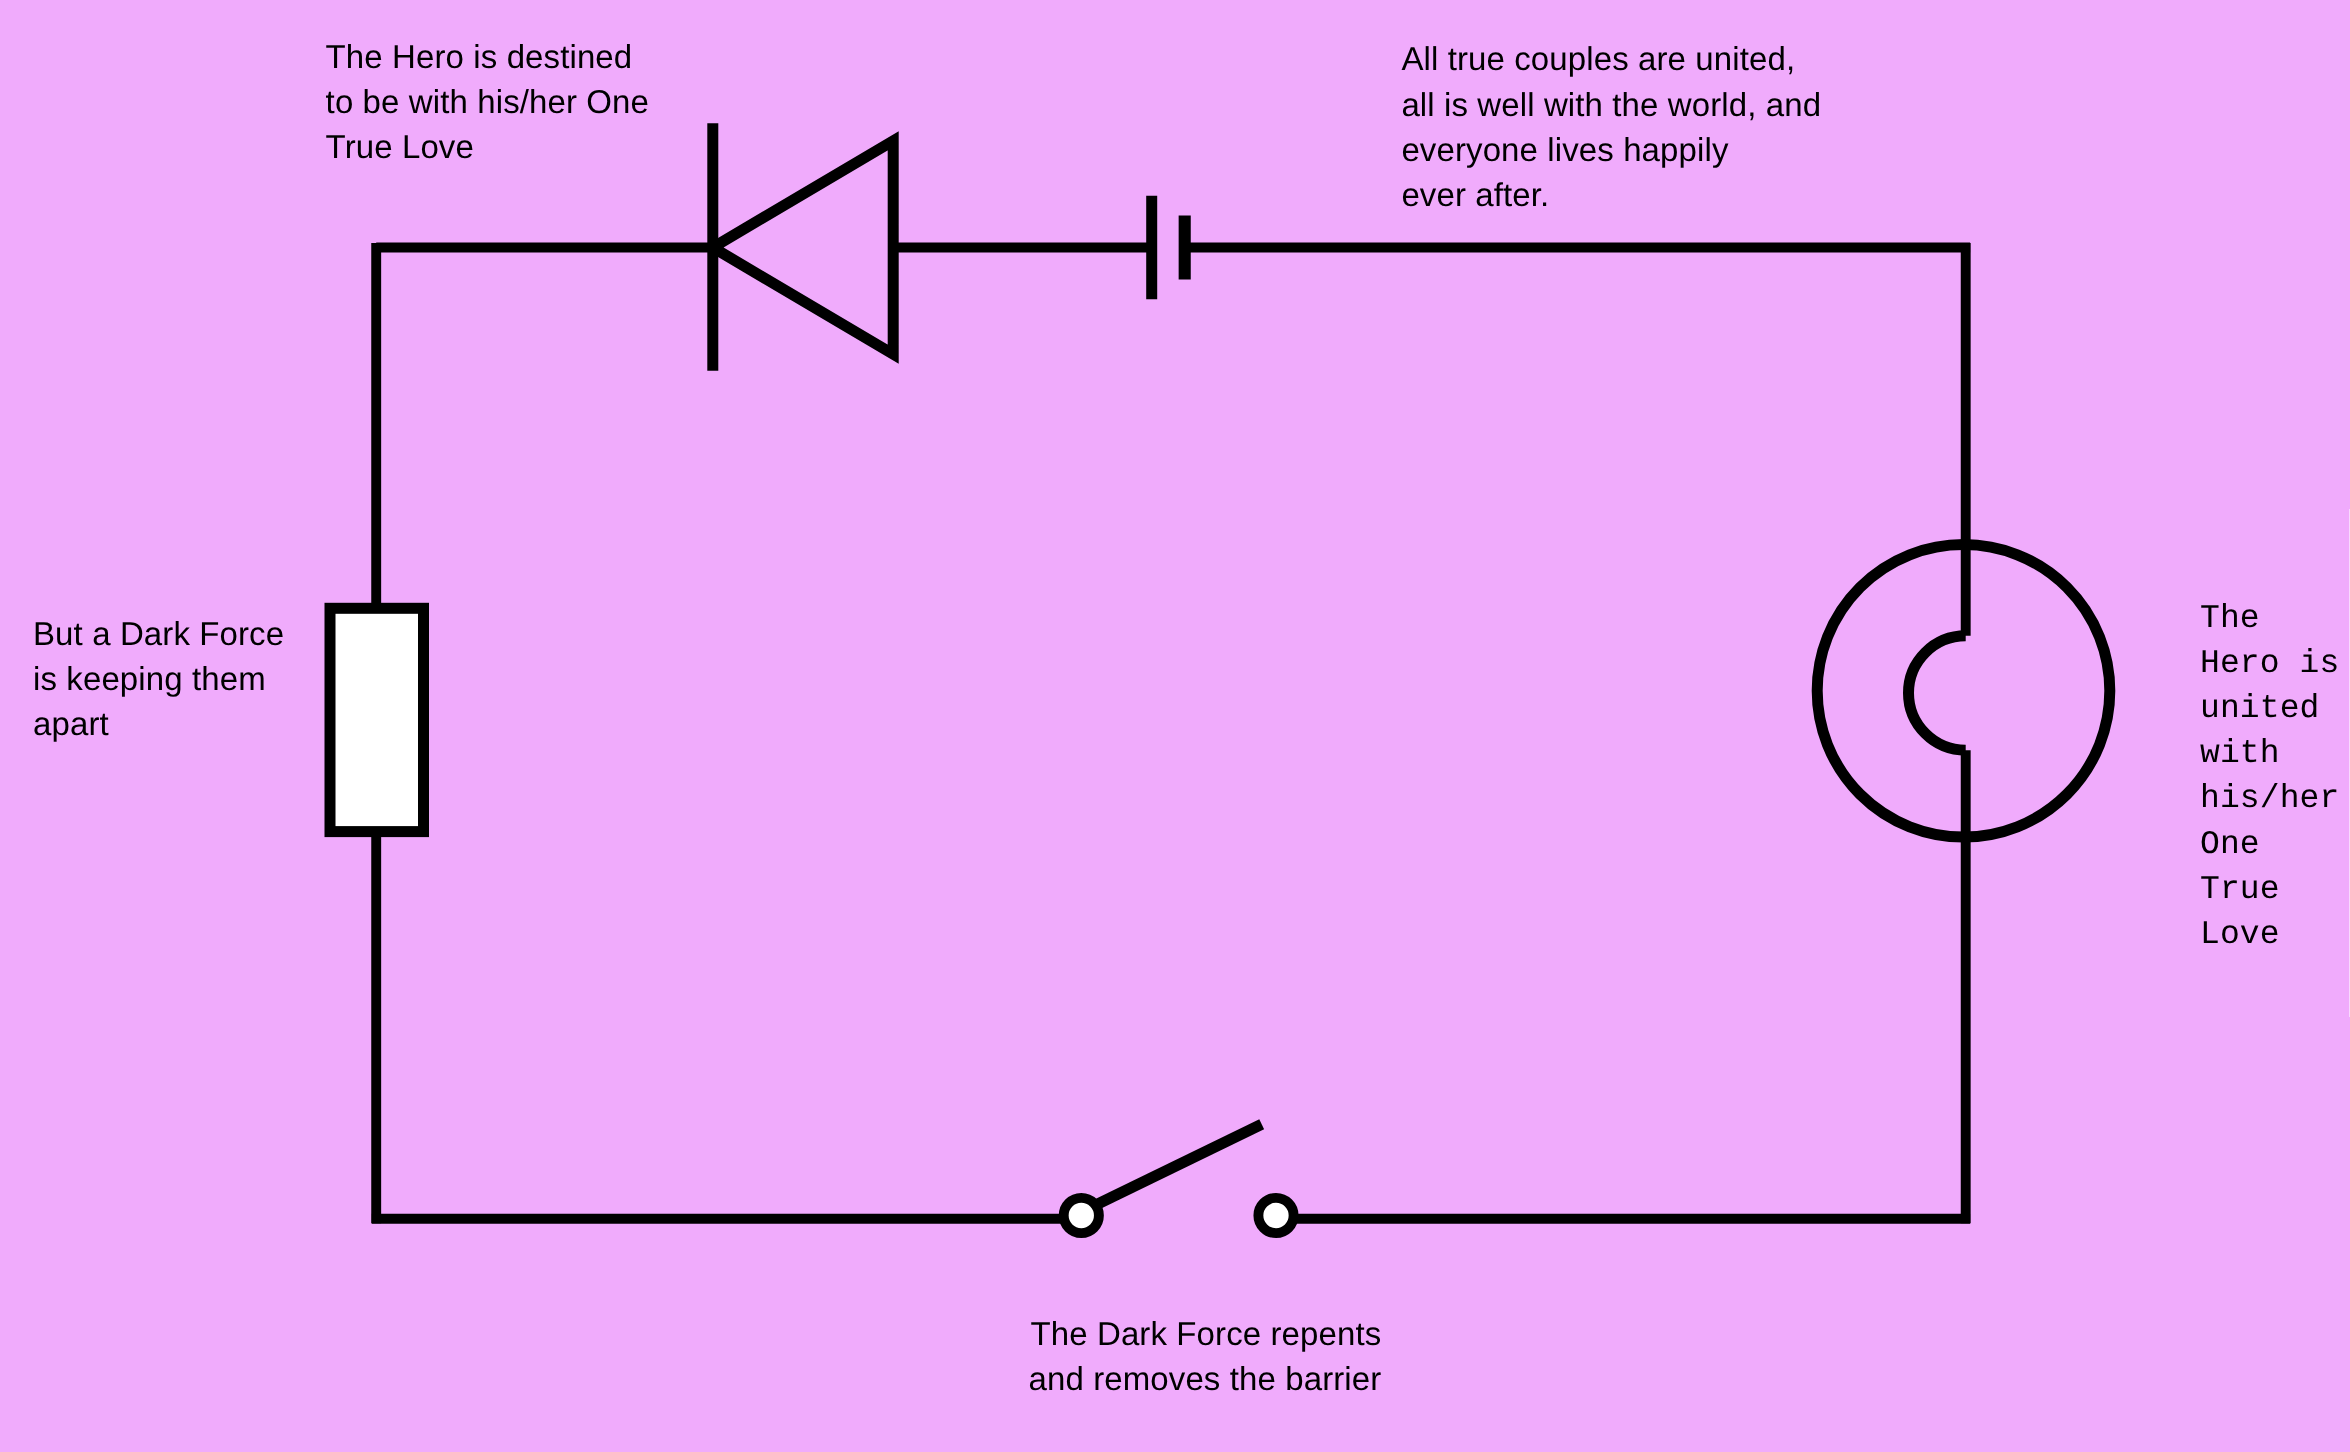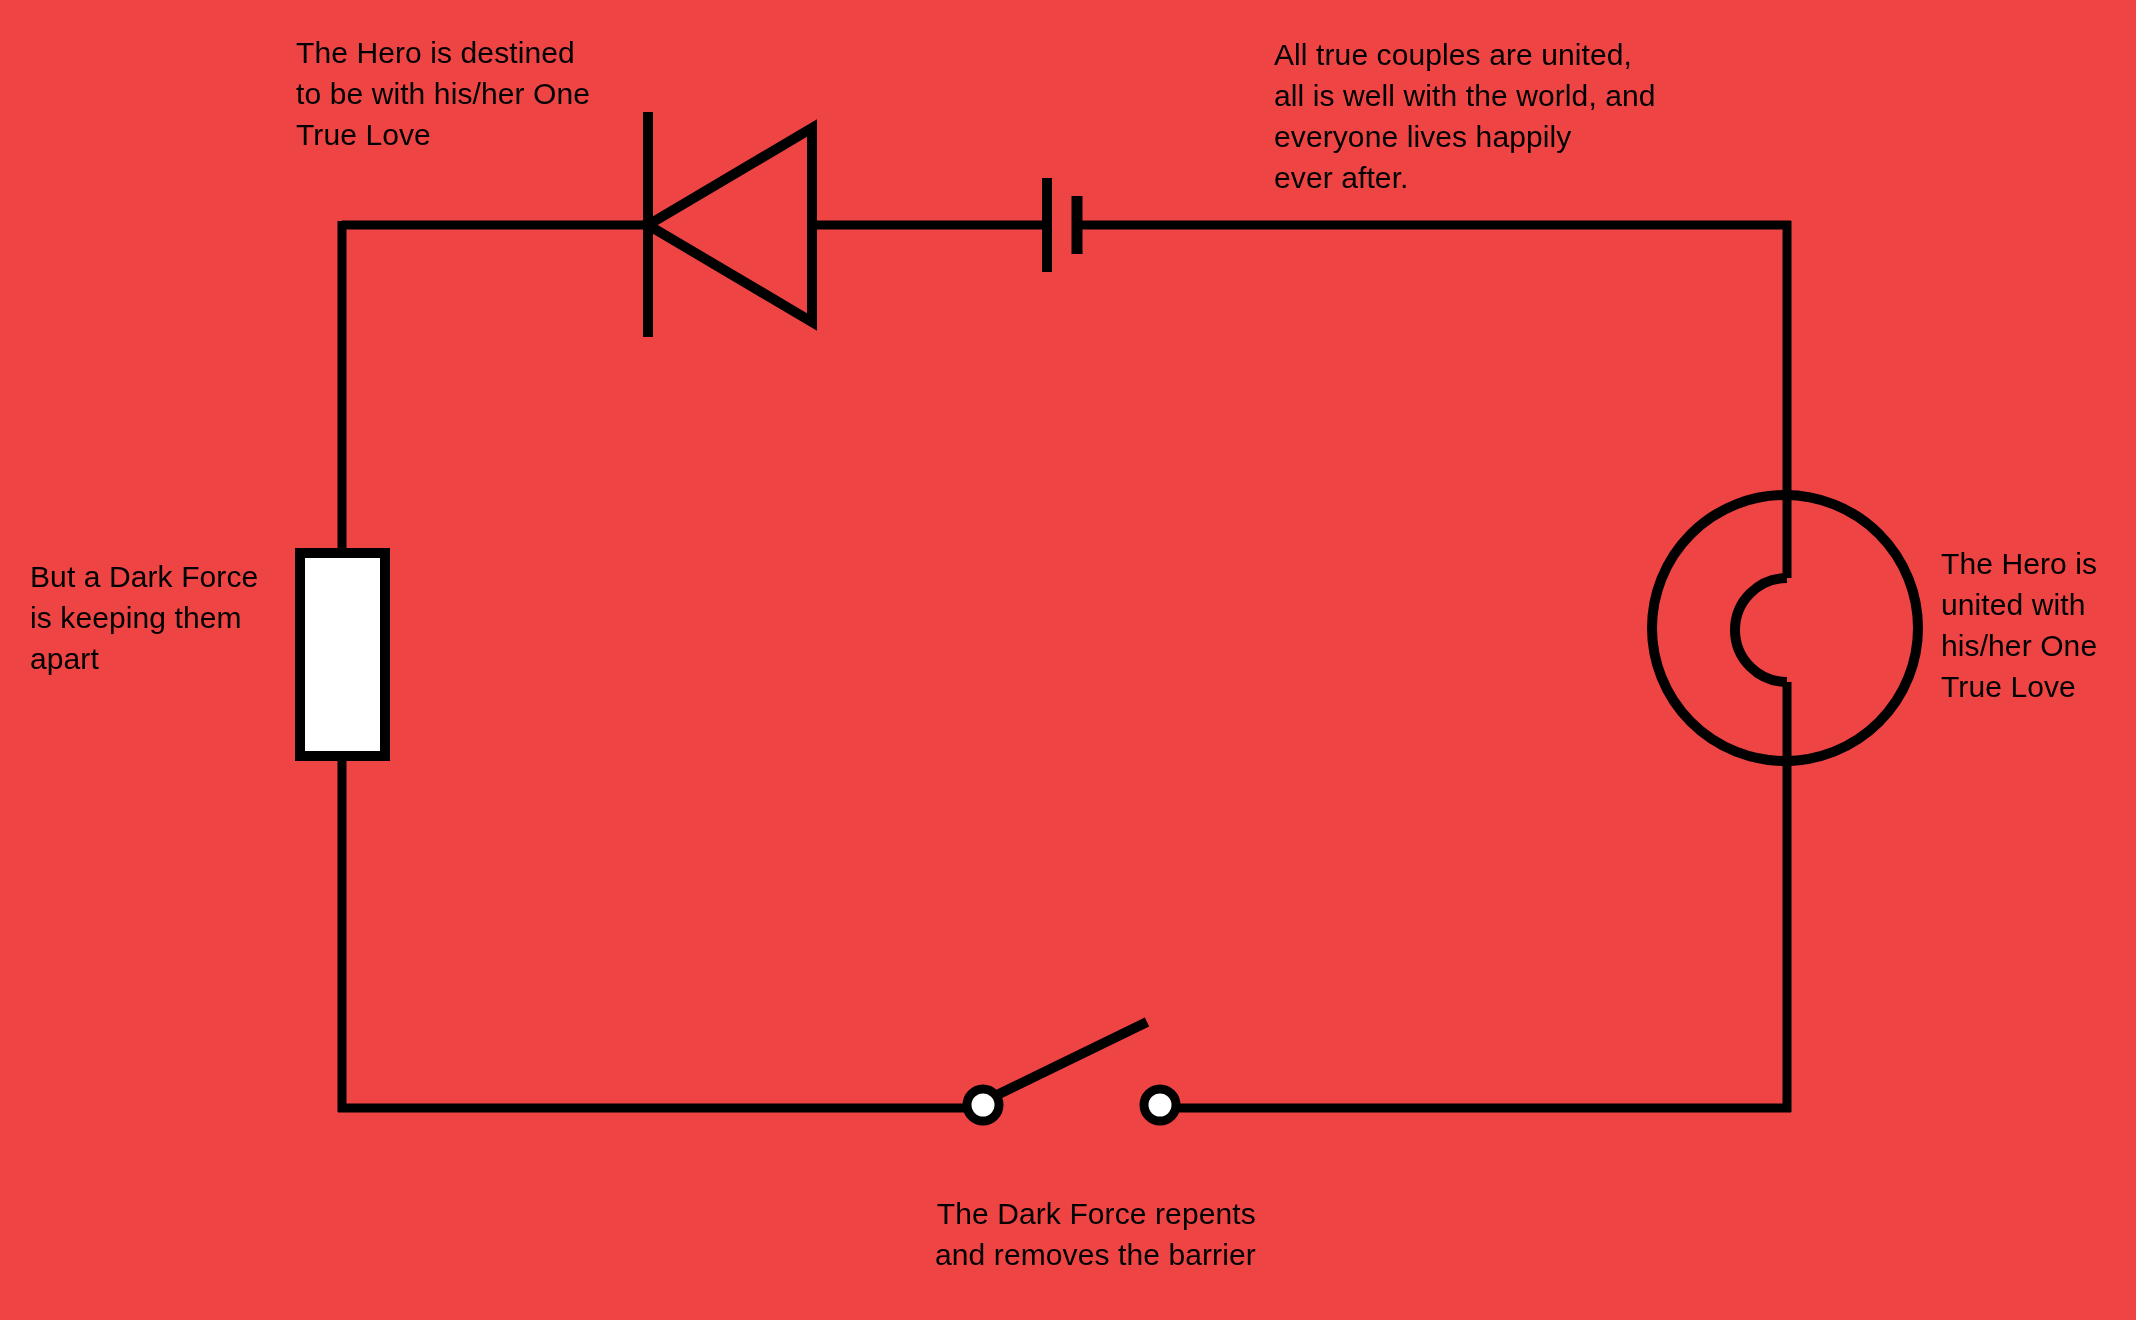--- a/index.html
+++ b/index.html
@@ -4,21 +4,21 @@
 <style>
   html, body {
     margin: 0;
     padding: 0;
     background: #ffffff;
   }
   #page {
     position: relative;
     width: 2136px;
     height: 1320px;
-    background: #ef4444;
+    background: #f0abfc;
     overflow: hidden;
     font-family: "Liberation Sans", sans-serif;
   }
   #circuit-svg {
     position: absolute;
     left: 0;
     top: 0;
     width: 2136px;
     height: 1320px;
   }
@@ -40,23 +40,24 @@
     left: 1274px;
     top: 34px;
     text-align: left;
   }
   #label-resistor {
     left: 30px;
     top: 556px;
     text-align: left;
   }
   #label-lamp {
-    left: 1941px;
+    left: 2000px;
     top: 543px;
     text-align: left;
+    font-family: Liberation Mono, monospace;
   }
   #label-switch {
     left: 935px;
     top: 1193px;
     text-align: right;
   }
 </style>
 </head>
 <body>
 

